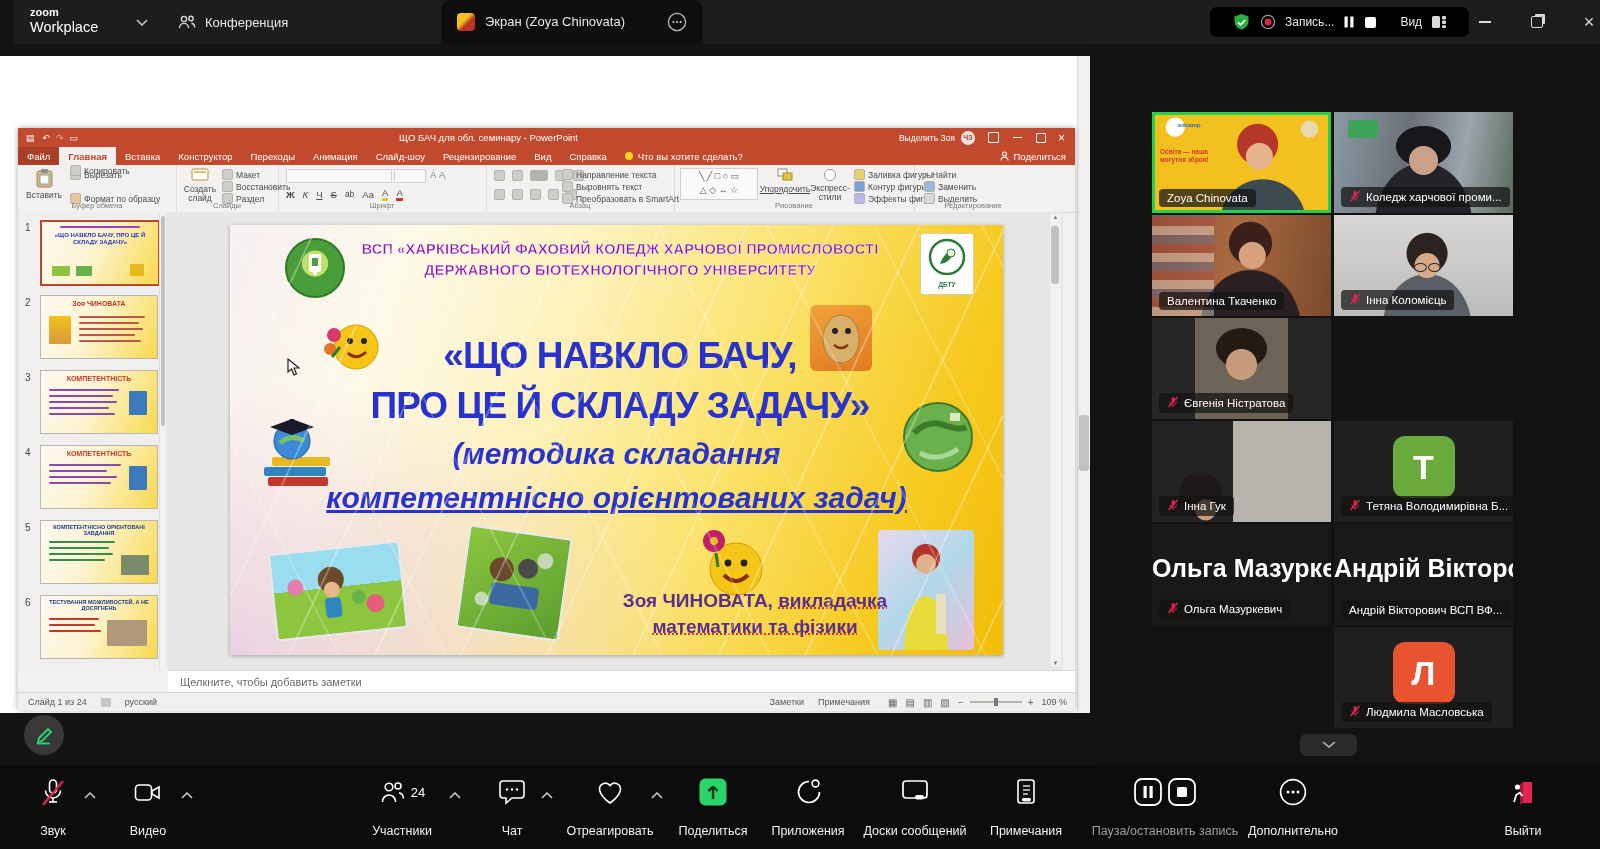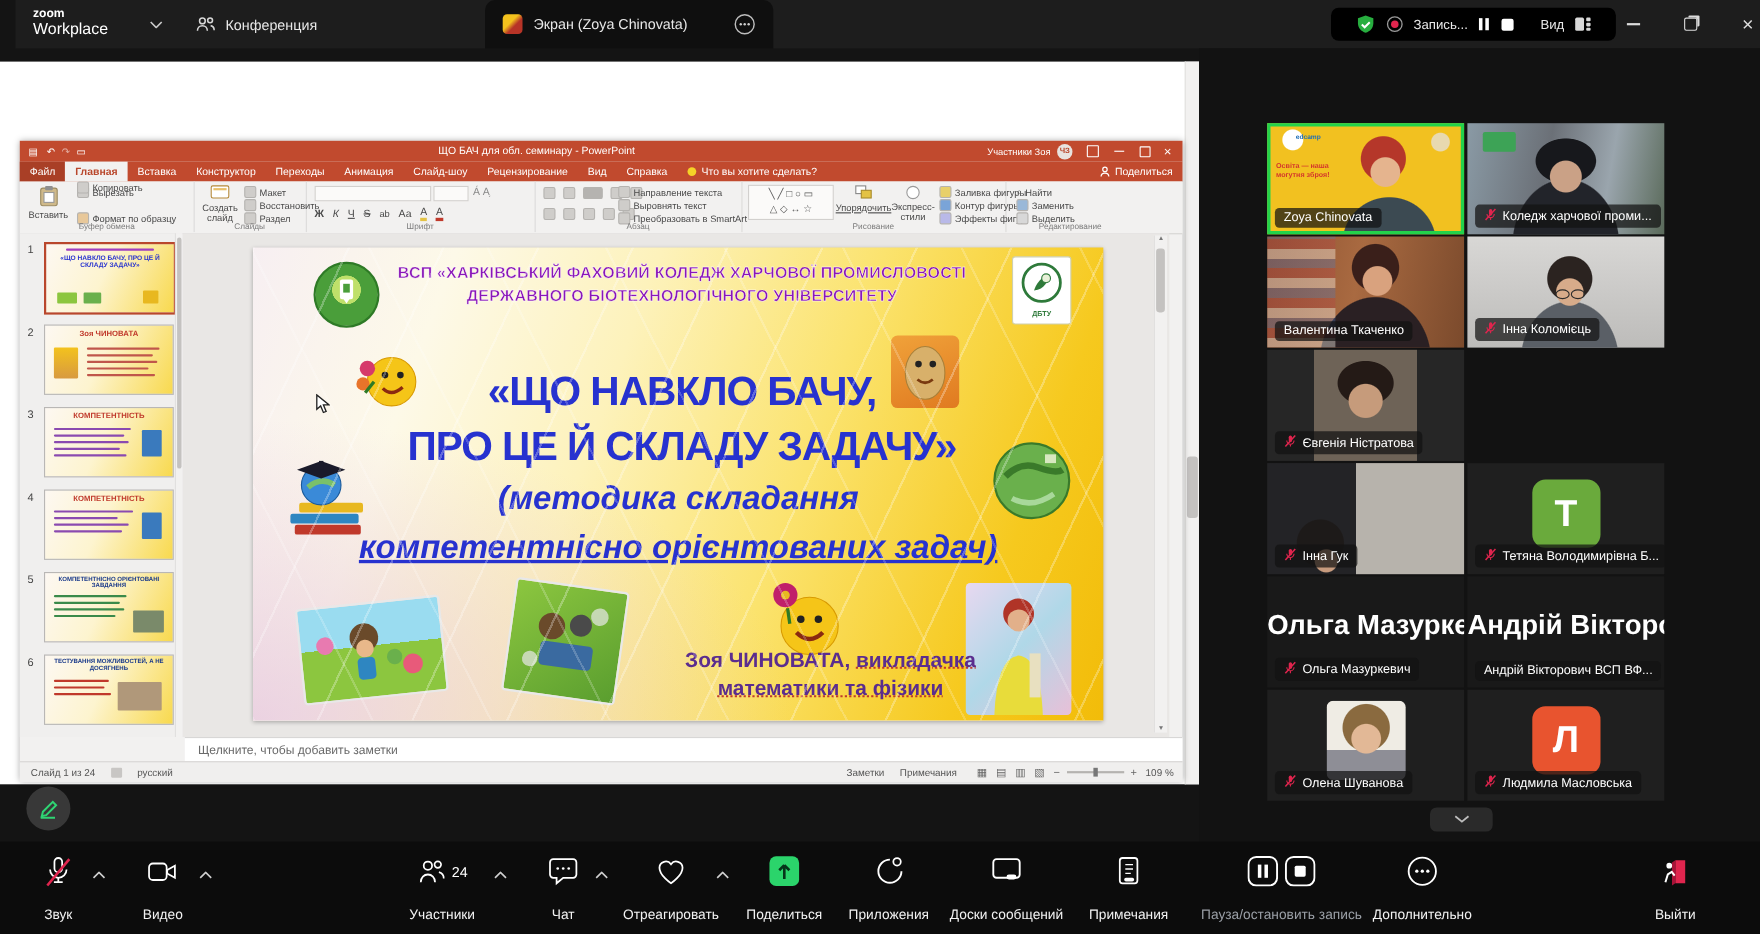--- a/index.html
+++ b/index.html
@@ -165,21 +165,21 @@
   </div>
 
   <div id="ppt">
 
     <div id="ppt-titlebar" class="ppt-red">
       <span style="margin-left:8px;">▤</span>
       <span style="margin-left:8px;">↶</span>
       <span style="margin-left:6px;opacity:.55;">↷</span>
       <span style="margin-left:6px;">▭</span>
       <span style="flex:1;text-align:center;font-size:9.5px;">ЩО БАЧ для обл. семинару - PowerPoint</span>
-      <span style="font-size:8.5px;">Участники Зоя</span>
+      <span style="font-size:8.5px;">Выделить Зоя</span>
       <span style="margin:0 6px;width:14px;height:14px;border-radius:50%;background:#e8e3df;color:#b9472c;font-size:7px;display:flex;align-items:center;justify-content:center;font-weight:bold;">ЧЗ</span>
       <span style="margin:0 7px;">
           <span style="display:block;width:9px;height:9px;border:1px solid #fff;border-radius:1px;"></span>
         </span>
       <span style="margin:0 7px;">
           <span style="display:block;width:9px;height:1.4px;background:#fff;"></span>
         </span>
       <span style="margin:0 7px;">
           <span style="display:block;width:8px;height:8px;border:1.2px solid #fff;border-radius:1px;"></span>
         </span>
@@ -684,35 +684,20 @@
       <span>Ольга Мазуркевич</span>
     </div>
   </div>
   <div class="tile" style="left:1334px;top:524px;background:#191919;">
     <div class="bigname">Андрій Вікторо...</div>
     <div class="pill">
         <span>Андрій Вікторович ВСП ВФ...</span>
       </div>
   </div>
 
-  <div class="tile" style="left:1152px;top:627px;">
-    <div class="avsq" style="width:72px;height:72px;border-radius:6px;background:
-        radial-gradient(circle at 50% 48%,#e2b896 0 13px,transparent 14px),
-        radial-gradient(circle at 50% 34%,#8a6a3f 0 21px,transparent 22px),
-        linear-gradient(180deg,#efece4 0 62%,#8e8e96 62%);"></div>
-    <div class="pill">
-      <span><svg width="12" height="12">
-            <rect x="4.6" y="1" width="3" height="6" rx="1.5" fill="#e0254e"></rect>
-            <path d="M2.8 5.5a3.3 3.3 0 0 0 6.6 0" stroke="#e0254e" fill="none"></path>
-            <line x1="6.1" y1="9" x2="6.1" y2="11" stroke="#e0254e"></line>
-            <line x1="1.5" y1="11" x2="10.5" y2="1" stroke="#e0254e" stroke-width="1.4"></line>
-          </svg></span>
-      <span>Олена Шуванова</span>
-    </div>
-  </div>
   <div class="tile" style="left:1334px;top:627px;">
     <div class="avsq" style="background:#e8542f;">Л</div>
     <div class="pill">
       <span><svg width="12" height="12">
             <rect x="4.6" y="1" width="3" height="6" rx="1.5" fill="#e0254e"></rect>
             <path d="M2.8 5.5a3.3 3.3 0 0 0 6.6 0" stroke="#e0254e" fill="none"></path>
             <line x1="6.1" y1="9" x2="6.1" y2="11" stroke="#e0254e"></line>
             <line x1="1.5" y1="11" x2="10.5" y2="1" stroke="#e0254e" stroke-width="1.4"></line>
           </svg></span>
       <span>Людмила Масловська</span>

